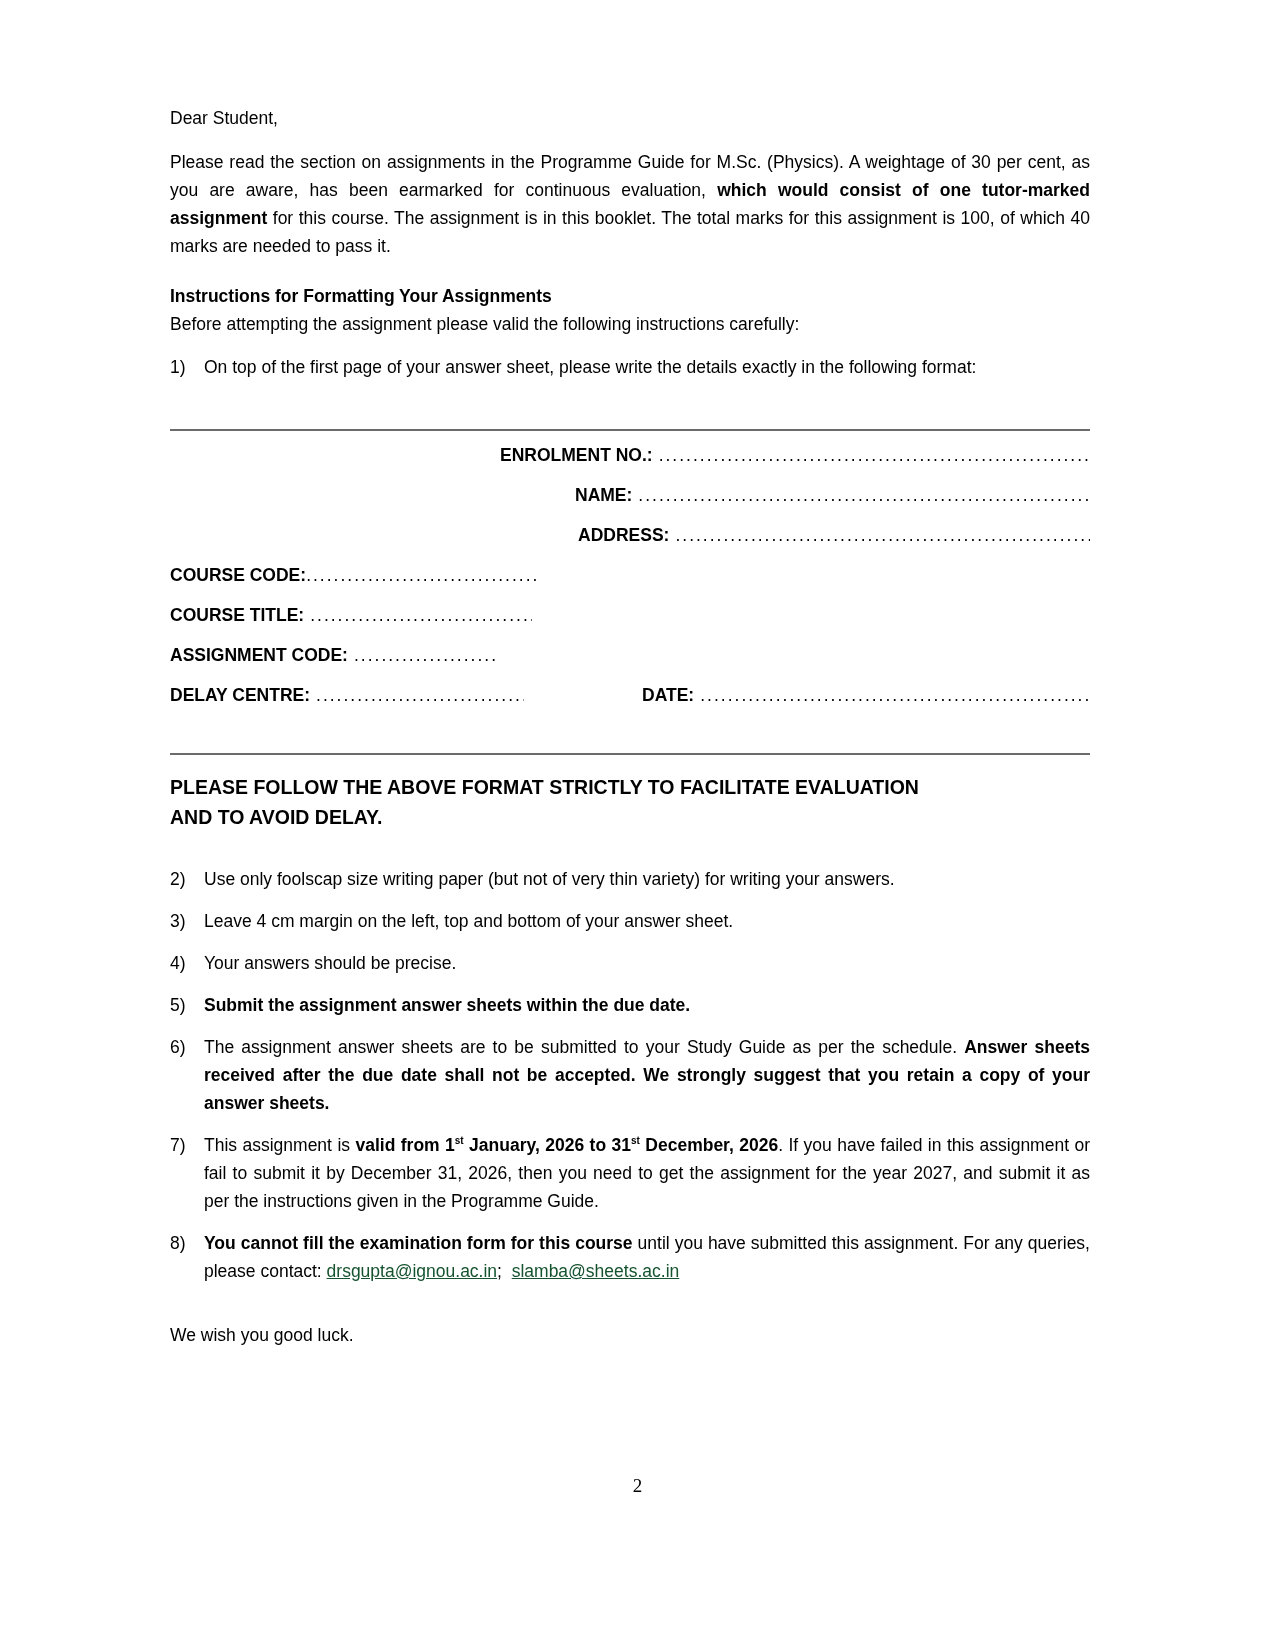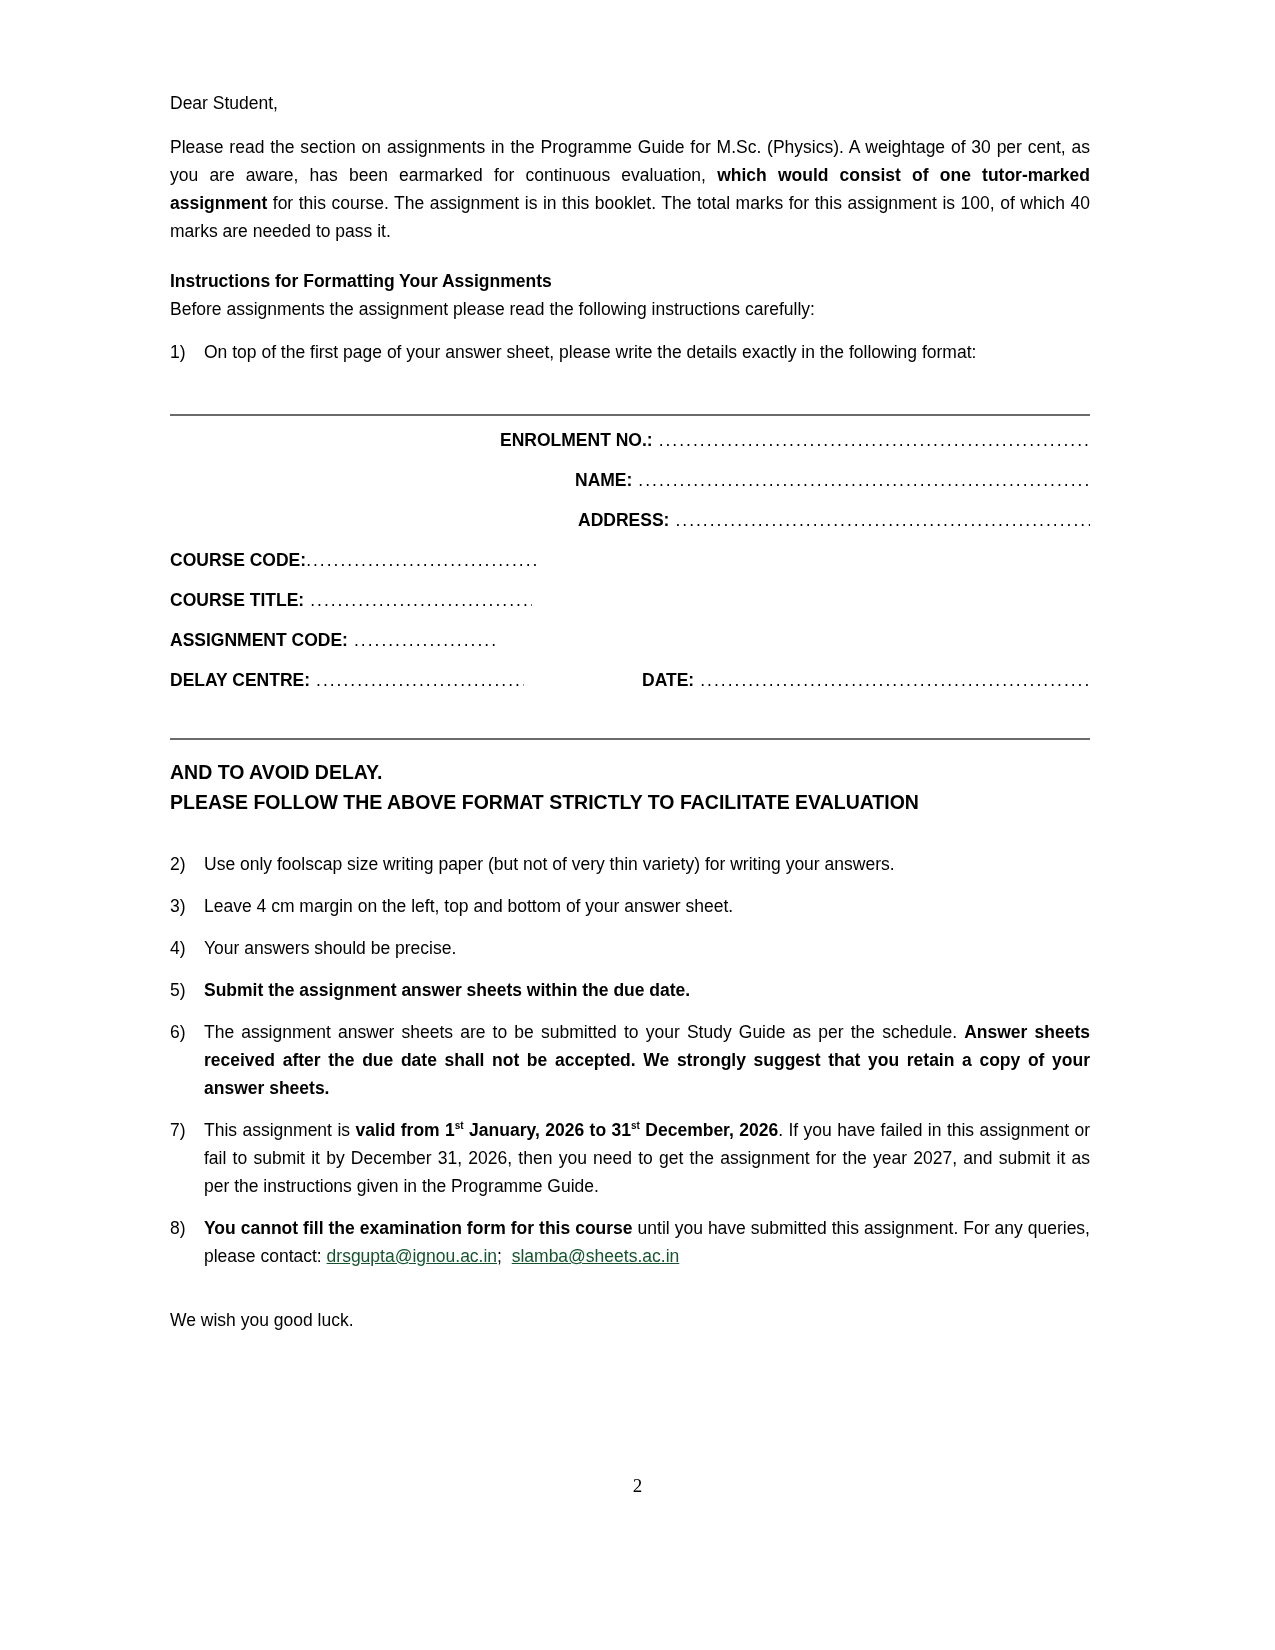--- a/index.html
+++ b/index.html
@@ -6,21 +6,21 @@
   .page{
     position:relative;
     width:1275px;height:1650px;
     background:#ffffff;
     font-family:"Liberation Sans",sans-serif;
     color:#000;
     font-size:17.5px;
     line-height:28px;
     overflow:hidden;
   }
-  .content{position:absolute;left:170px;top:89px;width:920px;}
+  .content{position:absolute;left:170px;top:104px;width:920px;}
   p{margin:0;}
   .b{font-weight:bold;}
   .just{text-align:justify;}
   .salutation{margin-bottom:16px;}
   .p1{margin-bottom:22px;}
   .section-heading{font-weight:bold;}
   .section-intro{margin-bottom:15px;}
   .li{display:flex;margin-bottom:14px;}
   .li .num{flex:0 0 34px;}
   .li .itxt{flex:1;text-align:justify;}
@@ -62,21 +62,21 @@
 
 <div class="page">
   <div class="content">
 
     <p class="salutation">Dear Student,</p>
 
     <p class="p1 just"><span>Please read the section on assignments in the Programme Guide for M.Sc. (Physics). A weightage of 30 per cent, as you are aware, has been earmarked for continuous evaluation, </span><span class="b">which would consist of one tutor-marked assignment</span><span> for this course. The assignment is in this booklet. The total marks for this assignment is 100, of which 40 marks are needed to pass it.</span></p>
 
     <p class="section-heading">Instructions for Formatting Your Assignments</p>
 
-    <p class="section-intro">Before assignments the assignment please read the following instructions carefully:</p>
+    <p class="section-intro">Before attempting the assignment please valid the following instructions carefully:</p>
 
     <div class="li item1">
       <span class="num">1)</span>
       <div class="itxt">On top of the first page of your answer sheet, please write the details exactly in the following format:</div>
     </div>
 
     <hr class="rule rule-top">
 
     <div class="form-block">
 
@@ -119,22 +119,22 @@
         <span class="sp sp-date"></span>
         <span class="lbl">DATE:</span>
         <span class="dots dots-fill">............................................................................................................................................................</span>
       </div>
 
     </div>
 
     <hr class="rule">
 
     <div class="notice">
+      <div>PLEASE FOLLOW THE ABOVE FORMAT STRICTLY TO FACILITATE EVALUATION</div>
       <div>AND TO AVOID DELAY.</div>
-      <div>PLEASE FOLLOW THE ABOVE FORMAT STRICTLY TO FACILITATE EVALUATION</div>
     </div>
 
     <div class="li">
       <span class="num">2)</span>
       <div class="itxt">Use only foolscap size writing paper (but not of very thin variety) for writing your answers.</div>
     </div>
 
     <div class="li">
       <span class="num">3)</span>
       <div class="itxt">Leave 4 cm margin on the left, top and bottom of your answer sheet.</div>

